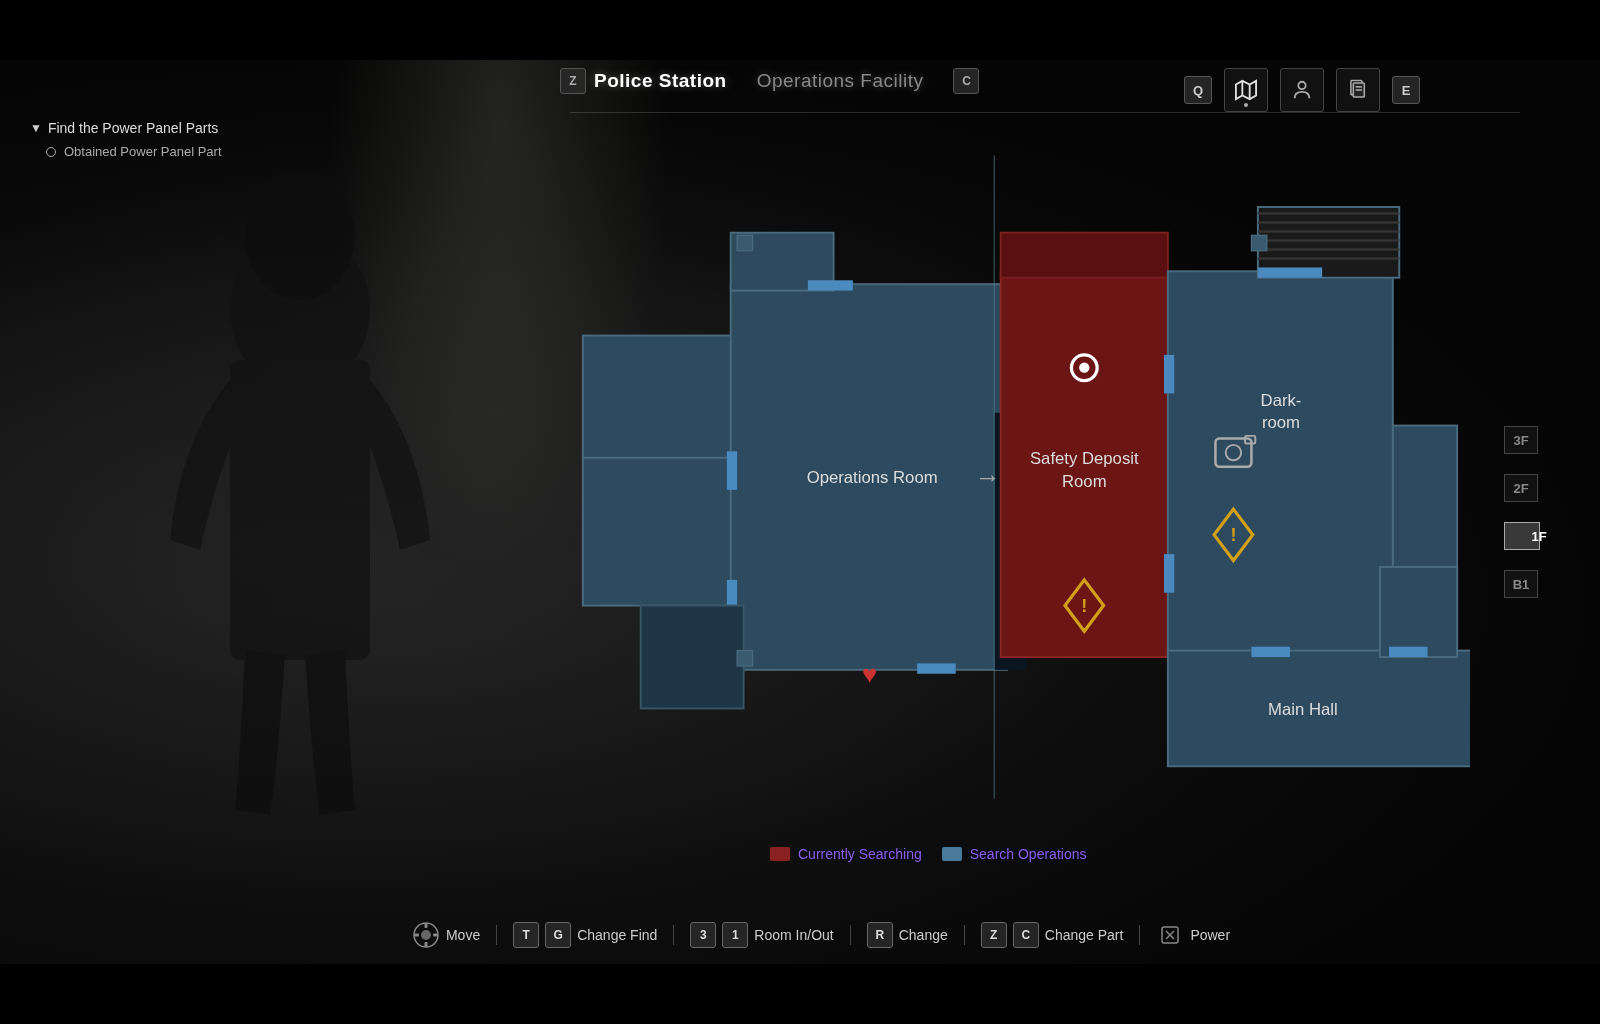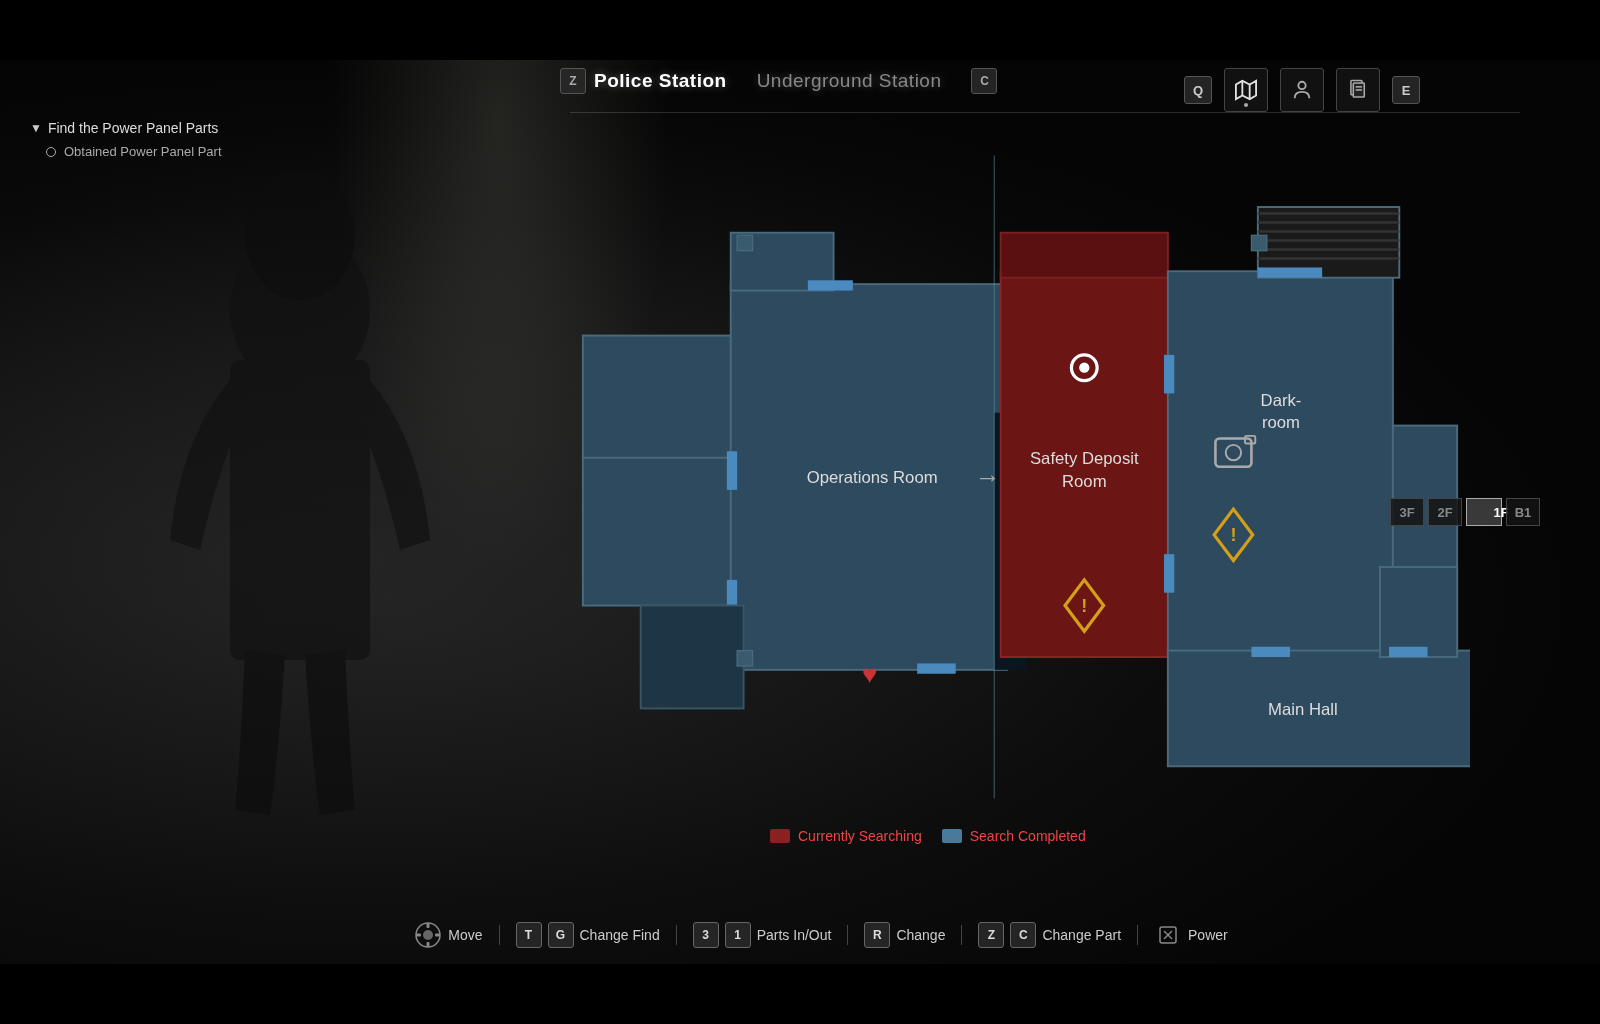--- a/index.html
+++ b/index.html
@@ -190,21 +190,22 @@
       z-index: 20;
     }
 
     
     .floor-indicator {
       position: absolute;
       right: 60px;
       top: 50%;
       transform: translateY(-50%);
       display: flex;
-      gap: 4px;
+      flex-direction: column;
+      gap: 20px;
       z-index: 30;
     }
 
     .floor-btn {
       display: flex;
       align-items: center;
       justify-content: center;
       width: 34px;
       height: 28px;
       background: rgba(20,20,20,0.85);
@@ -226,27 +227,27 @@
     .map-svg-wrapper {
       position: absolute;
       top: 0; left: 0;
       width: calc(100% - 50px);
       height: calc(100% - 60px);
     }
 
     
     .legend {
       position: absolute;
-      bottom: 40px;
+      bottom: 22px;
       left: 200px;
       display: flex;
       align-items: center;
       gap: 20px;
       z-index: 30;
-      color: #ef4444;
+      color: #8b5cf6;
       font-size: 14px;
       margin-top: 27px;
     }
 
     .legend-item {
       display: flex;
       align-items: center;
       gap: 8px;
     }
 
@@ -383,21 +384,21 @@
       <line x1="9" y1="14" x2="17" y2="14"></line>
     </svg>
   </div>
 
   <span class="key-badge">E</span>
 </div>
 
 <div class="area-tabs">
   <span class="tab-key">Z</span>
   <span class="tab-label">Police Station</span>
-  <span class="tab-label inactive">Underground Station</span>
+  <span class="tab-label inactive">Operations Facility</span>
   <span class="tab-key">C</span>
 </div>
 
 <div class="tab-line"></div>
 
 <div class="quest-panel">
   <div class="quest-title">
     <span style="color:#ccc;font-size:12px;">▼</span>
     <span>Find the Power Panel Parts</span>
   </div>
@@ -491,21 +492,21 @@
     </svg>
   </div>
 
   <div class="legend">
     <div class="legend-item">
       <div class="legend-color searching"></div>
       <span>Currently Searching</span>
     </div>
     <div class="legend-item">
       <div class="legend-color completed"></div>
-      <span>Search Completed</span>
+      <span>Search Operations</span>
     </div>
   </div>
 </div>
 
 <div class="floor-indicator">
   <div class="floor-btn">3F</div>
   <div class="floor-btn">2F</div>
   <div class="floor-btn active">1F</div>
   <div class="floor-btn">B1</div>
 </div>
@@ -532,21 +533,21 @@
     <span class="hud-key">T</span>
     <span class="hud-key">G</span>
     <span>Change Find</span>
   </div>
 
   <div class="hud-sep"></div>
 
   <div class="hud-item">
     <span class="hud-key">3</span>
     <span class="hud-key">1</span>
-    <span>Parts In/Out</span>
+    <span>Room In/Out</span>
   </div>
 
   <div class="hud-sep"></div>
 
   <div class="hud-item">
     <span class="hud-key">R</span>
     <span>Change</span>
   </div>
 
   <div class="hud-sep"></div>

